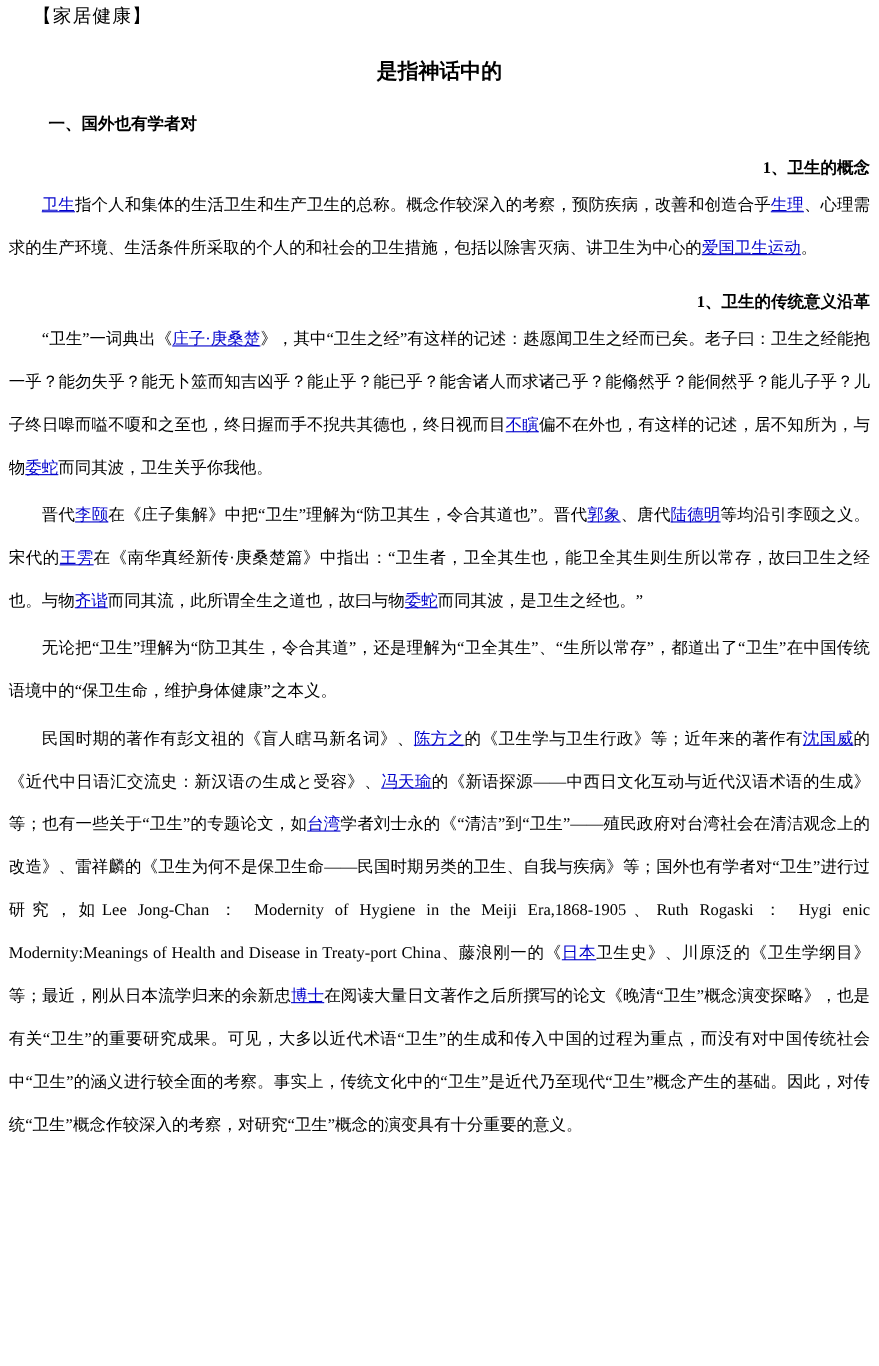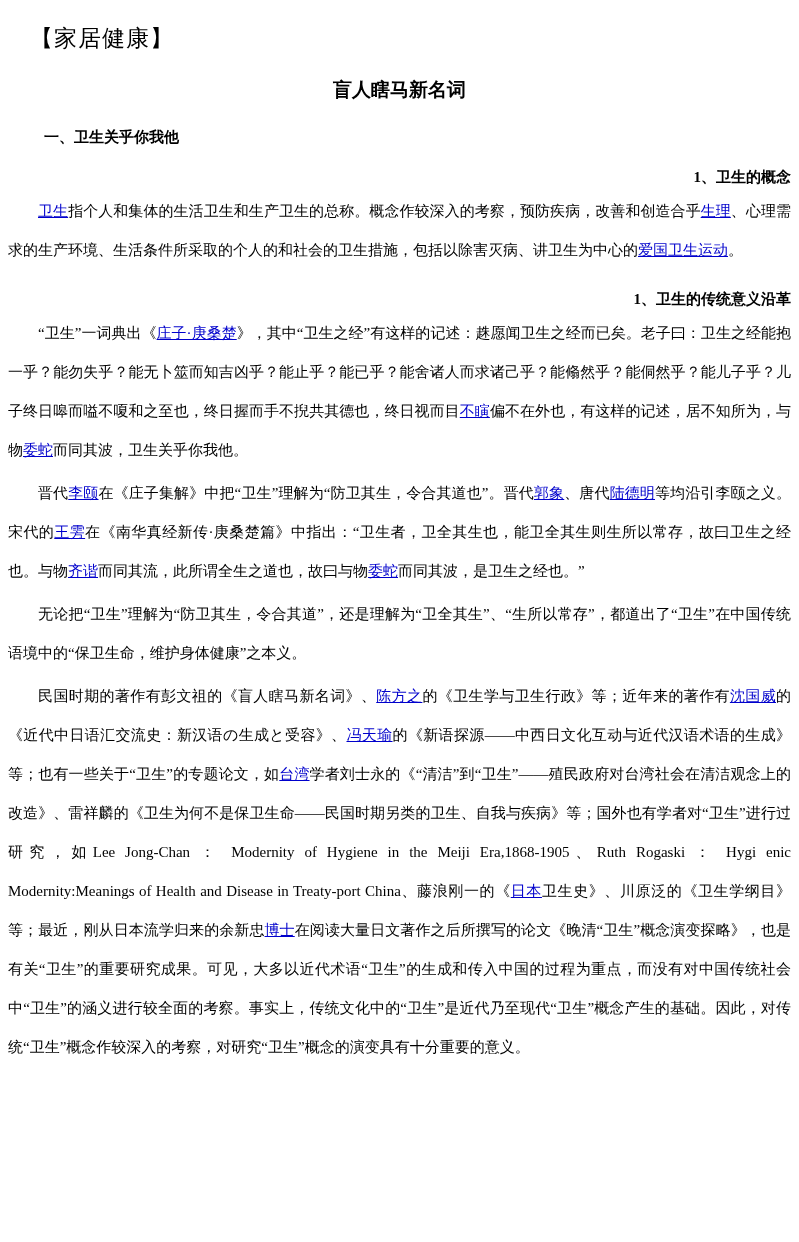--- a/index.html
+++ b/index.html
@@ -11,22 +11,22 @@
   .page {
     width: 799px;
     min-height: 1242px;
     box-sizing: border-box;
     padding: 0 8px 20px 8px;
     font-family: "Liberation Serif", "DejaVu Serif", serif;
     font-size: 15px;
     background: #ffffff;
   }
   .category-tag {
-    margin: 28px 0 0 22px;
-    font-size: 23px;
+    margin: 4px 0 0 22px;
+    font-size: 17px;
     line-height: 22px;
     letter-spacing: 1px;
   }
   .page-title {
     margin-top: 28px;
     text-align: center;
     font-weight: bold;
     font-size: 19px;
     line-height: 24px;
   }
@@ -55,23 +55,23 @@
     color: var(--link-color, #0000cc);
     cursor: pointer;
   }
 </style>
 </head>
 <body>
 
 <div class="page">
   <div class="category-tag">【家居健康】</div>
 
-  <div class="page-title">盲人瞎马新名词</div>
+  <div class="page-title">是指神话中的</div>
 
-  <div class="section-heading">一、卫生关乎你我他</div>
+  <div class="section-heading">一、国外也有学者对</div>
 
   <div>
       <div class="sub-heading">1、卫生的概念</div>
       <p class="body-para"><a class="text-link" href="#">卫生</a><span>指个人和集体的生活卫生和生产卫生的总称。概念作较深入的考察，预防疾病，改善和创造合乎</span><a class="text-link" href="#">生理</a><span>、心理需求的生产环境、生活条件所采取的个人的和社会的卫生措施，包括以除害灭病、讲卫生为中心的</span><a class="text-link" href="#">爱国卫生运动</a><span>。</span></p>
       <div class="sub-heading">1、卫生的传统意义沿革</div>
       <p class="body-para"><span>“卫生”一词典出《</span><a class="text-link" href="#">庄子·庚桑楚</a><span>》，其中“卫生之经”有这样的记述：趎愿闻卫生之经而已矣。老子曰：卫生之经能抱一乎？能勿失乎？能无卜筮而知吉凶乎？能止乎？能已乎？能舍诸人而求诸己乎？能翛然乎？能侗然乎？能儿子乎？儿子终日嗥而嗌不嗄和之至也，终日握而手不掜共其德也，终日视而目</span><a class="text-link" href="#">不瞚</a><span>偏不在外也，有这样的记述，居不知所为，与物</span><a class="text-link" href="#">委蛇</a><span>而同其波，卫生关乎你我他。</span></p>
       <p class="body-para"><span>晋代</span><a class="text-link" href="#">李颐</a><span>在《庄子集解》中把“卫生”理解为“防卫其生，令合其道也”。晋代</span><a class="text-link" href="#">郭象</a><span>、唐代</span><a class="text-link" href="#">陆德明</a><span>等均沿引李颐之义。宋代的</span><a class="text-link" href="#">王雱</a><span>在《南华真经新传·庚桑楚篇》中指出：“卫生者，卫全其生也，能卫全其生则生所以常存，故曰卫生之经也。与物</span><a class="text-link" href="#">齐谐</a><span>而同其流，此所谓全生之道也，故曰与物</span><a class="text-link" href="#">委蛇</a><span>而同其波，是卫生之经也。”</span></p>
       <p class="body-para"><span>无论把“卫生”理解为“防卫其生，令合其道”，还是理解为“卫全其生”、“生所以常存”，都道出了“卫生”在中国传统语境中的“保卫生命，维护身体健康”之本义。</span></p>
       <p class="body-para"><span>民国时期的著作有彭文祖的《盲人瞎马新名词》、</span><a class="text-link" href="#">陈方之</a><span>的《卫生学与卫生行政》等；近年来的著作有</span><a class="text-link" href="#">沈国威</a><span>的《近代中日语汇交流史：新汉语の生成と受容》、</span><a class="text-link" href="#">冯天瑜</a><span>的《新语探源——中西日文化互动与近代汉语术语的生成》等；也有一些关于“卫生”的专题论文，如</span><a class="text-link" href="#">台湾</a><span>学者刘士永的《“清洁”到“卫生”——殖民政府对台湾社会在清洁观念上的改造》、雷祥麟的《卫生为何不是保卫生命——民国时期另类的卫生、自我与疾病》等；国外也有学者对“卫生”进行过研究，如Lee Jong-Chan ： Modernity of Hygiene in the Meiji Era,1868-1905、Ruth Rogaski ： Hygi enic Modernity:Meanings of Health and Disease in Treaty-port China、藤浪刚一的《</span><a class="text-link" href="#">日本</a><span>卫生史》、川原泛的《卫生学纲目》等；最近，刚从日本流学归来的余新忠</span><a class="text-link" href="#">博士</a><span>在阅读大量日文著作之后所撰写的论文《晚清“卫生”概念演变探略》，也是有关“卫生”的重要研究成果。可见，大多以近代术语“卫生”的生成和传入中国的过程为重点，而没有对中国传统社会中“卫生”的涵义进行较全面的考察。事实上，传统文化中的“卫生”是近代乃至现代“卫生”概念产生的基础。因此，对传统“卫生”概念作较深入的考察，对研究“卫生”概念的演变具有十分重要的意义。</span></p>
     </div>

